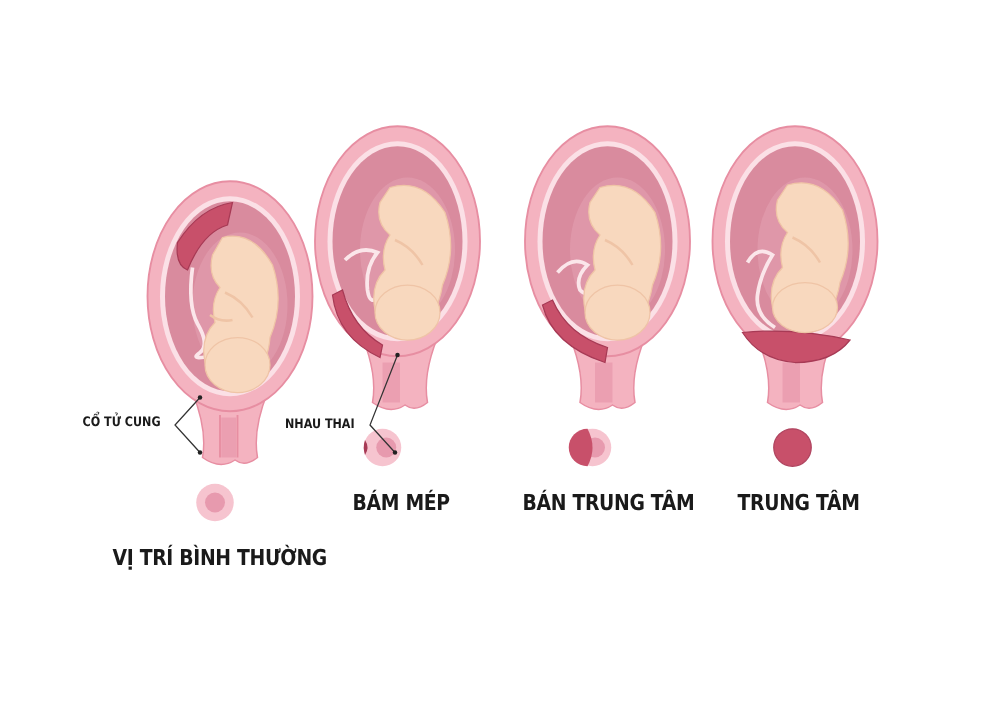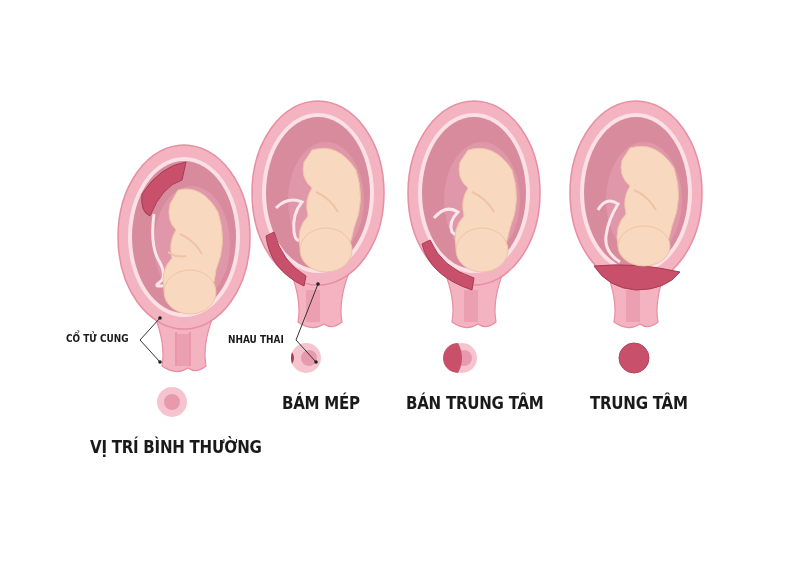--- a/index.html
+++ b/index.html
@@ -65,21 +65,21 @@
     </g>
     <g>
       <circle cx="60" cy="358" r="15" fill="#f6c4cf"></circle>
       <circle cx="63" cy="358" r="8" fill="#e79aae"></circle>
       <path d="M46 352 Q44 358 46 364 Q50 358 46 352 Z" fill="#a73a55"></path>
     </g>
   </svg>
   <div class="caption" style="left:36px;">BÁM MÉP</div>
 </div>
 
-<div class="panel" style="left:400px;">
+<div class="panel" style="left:412px;">
   <svg width="160" height="567" viewBox="0 0 160 567">
     <g>
       <path d="M44 270 Q56 300 52 322 Q66 332 78 324 Q86 330 96 322 Q92 300 104 270 Z" fill="#f4b3c0" stroke="#e78ea2" stroke-width="1.2"></path>
       <rect x="64" y="290" width="14" height="32" fill="#eb9fb1"></rect>
       <ellipse cx="74" cy="193" rx="66" ry="92" fill="#f4b3c0" stroke="#e78ea2" stroke-width="1.5"></ellipse>
       <ellipse cx="74" cy="193" rx="56" ry="80" fill="#fbe0e6"></ellipse>
       <ellipse cx="74" cy="193" rx="52" ry="76" fill="#d98b9e"></ellipse>
       <ellipse cx="82" cy="200" rx="38" ry="58" fill="#e3a0b1" opacity="0.6"></ellipse>
     </g>
     <path d="M22 244 Q30 276 72 290 L74 278 Q42 268 30 240 Z" fill="#c8506a" stroke="#a73a55" stroke-width="1"></path>

